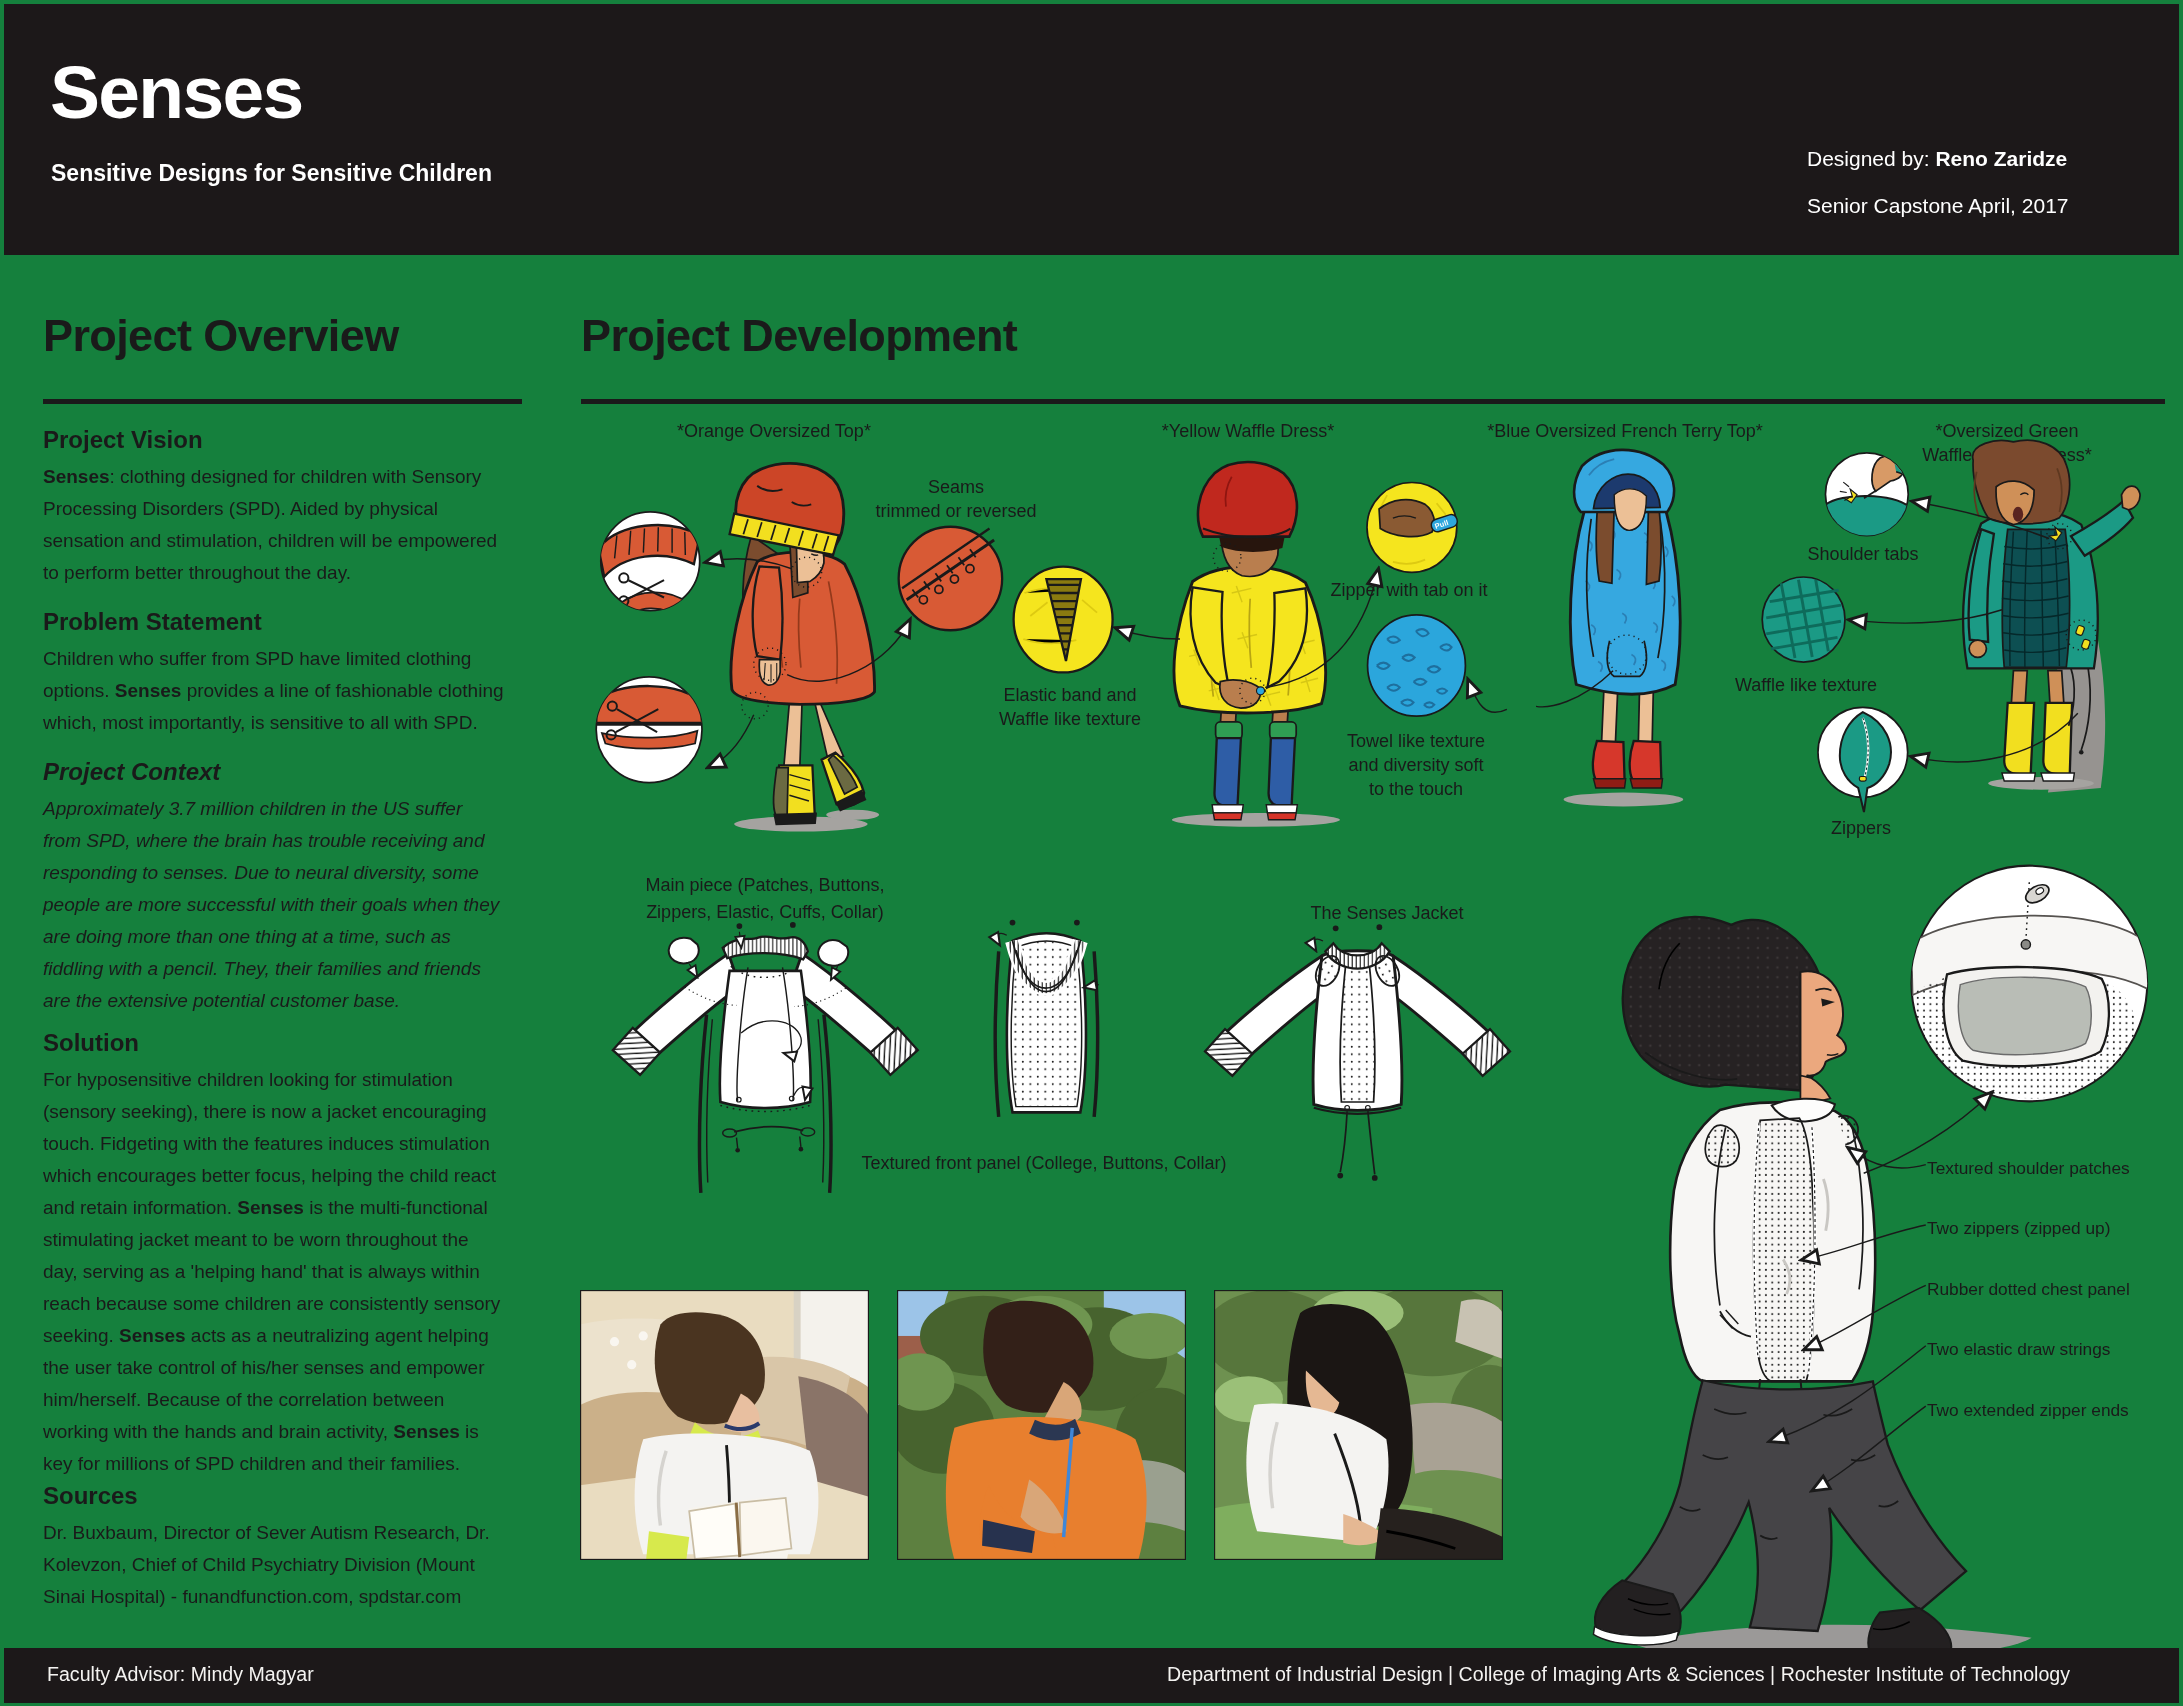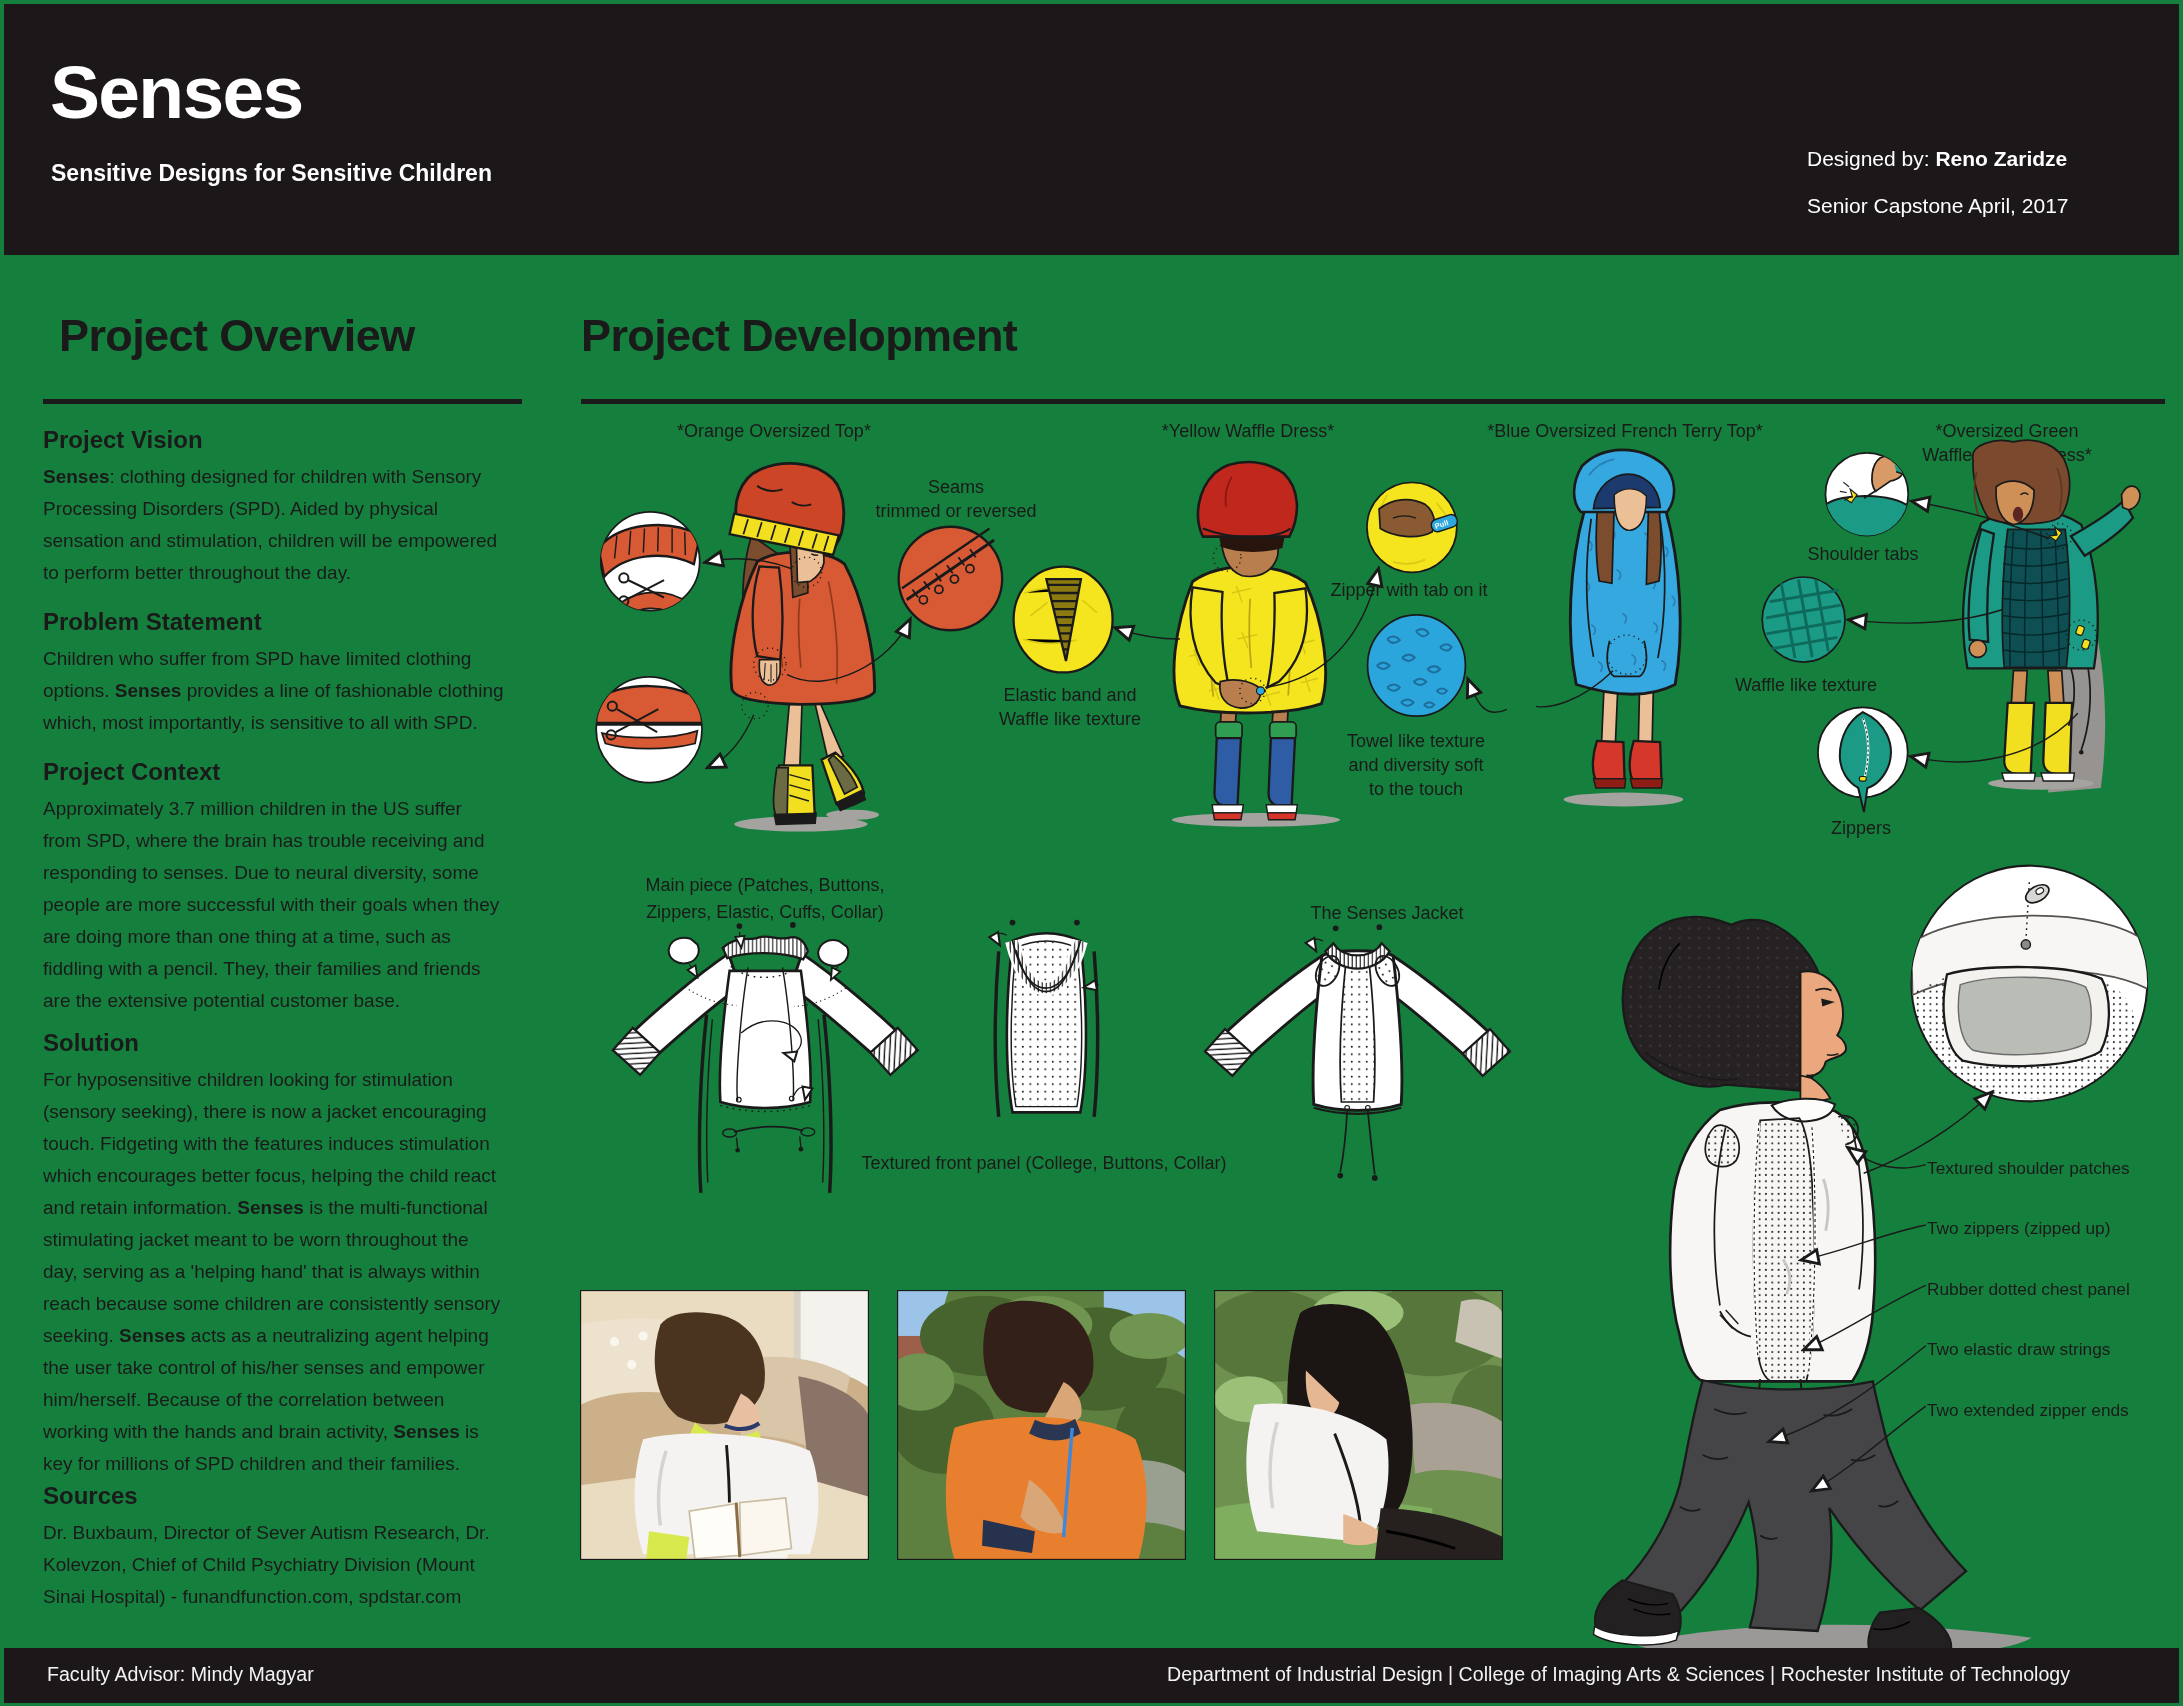--- a/index.html
+++ b/index.html
@@ -31,37 +31,37 @@
 
 <div class="poster">
 
   <div class="abs band" style="left:4px;top:4px;width:2175px;height:251px;">
     <div class="abs hdr-title">Senses</div>
     <div class="abs hdr-sub">Sensitive Designs for Sensitive Children</div>
     <div class="abs hdr-credit" style="top:143px;"><span>Designed by: </span><span class="b">Reno Zaridze</span></div>
     <div class="abs hdr-credit" style="top:190px;">Senior Capstone April, 2017</div>
   </div>
 
-  <div class="abs h1" style="left:59px;top:310px;">Project Overview</div>
+  <div class="abs h1" style="left:43px;top:310px;">Project Overview</div>
   <div class="abs rule" style="left:43px;top:399px;width:479px;"></div>
 
   <div class="abs" style="left:43px;top:426px;width:524px;">
     <div class="sec-h">Project Vision</div>
     <div class="sec-p"><span class="b">Senses</span><span>: clothing designed for children with Sensory
 Processing Disorders (SPD). Aided by physical
 sensation and stimulation, children will be empowered
 to perform better throughout the day.</span></div>
   </div>
   <div class="abs" style="left:43px;top:608px;width:524px;">
     <div class="sec-h">Problem Statement</div>
     <div class="sec-p"><span>Children who suffer from SPD have limited clothing
 options. </span><span class="b">Senses</span><span> provides a line of fashionable clothing
 which, most importantly, is sensitive to all with SPD.</span></div>
   </div>
-  <div class="abs" style="left:43px;top:758px;width:524px;">
+  <div class="abs" style="left:43px;top:758px;width:524px;font-style:italic;">
     <div class="sec-h">Project Context</div>
     <div class="sec-p"><span>Approximately 3.7 million children in the US suffer
 from SPD, where the brain has trouble receiving and
 responding to senses. Due to neural diversity, some
 people are more successful with their goals when they
 are doing more than one thing at a time, such as
 fiddling with a pencil. They, their families and friends
 are the extensive potential customer base.</span></div>
   </div>
   <div class="abs" style="left:43px;top:1029px;width:524px;">

